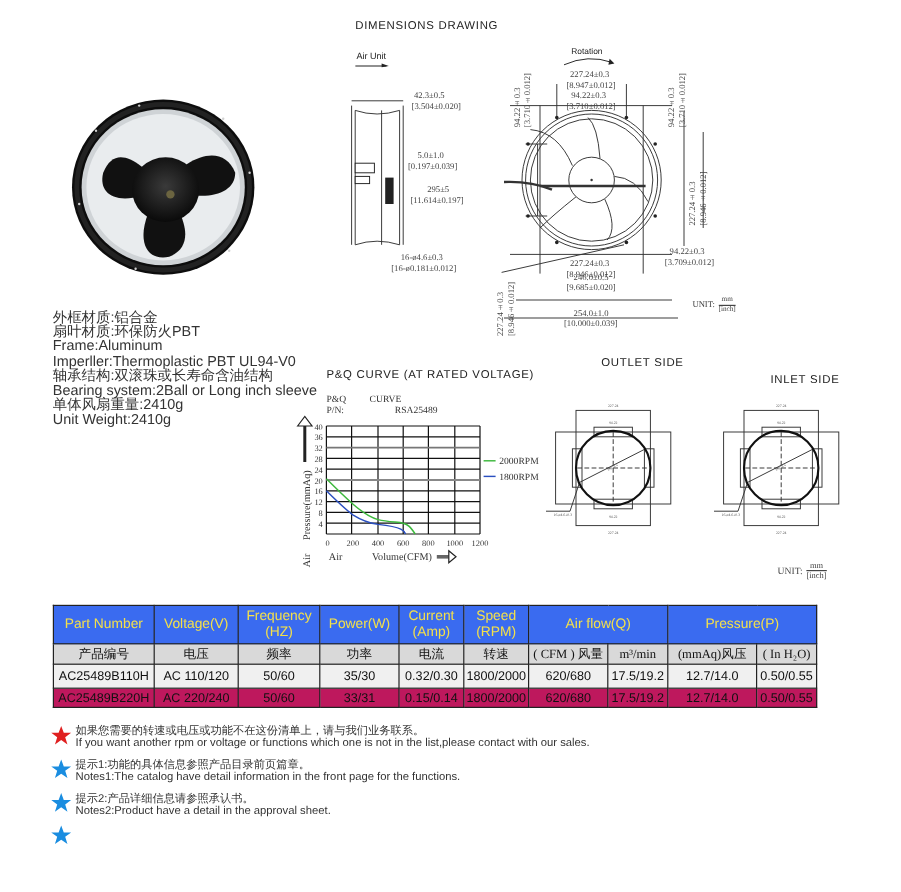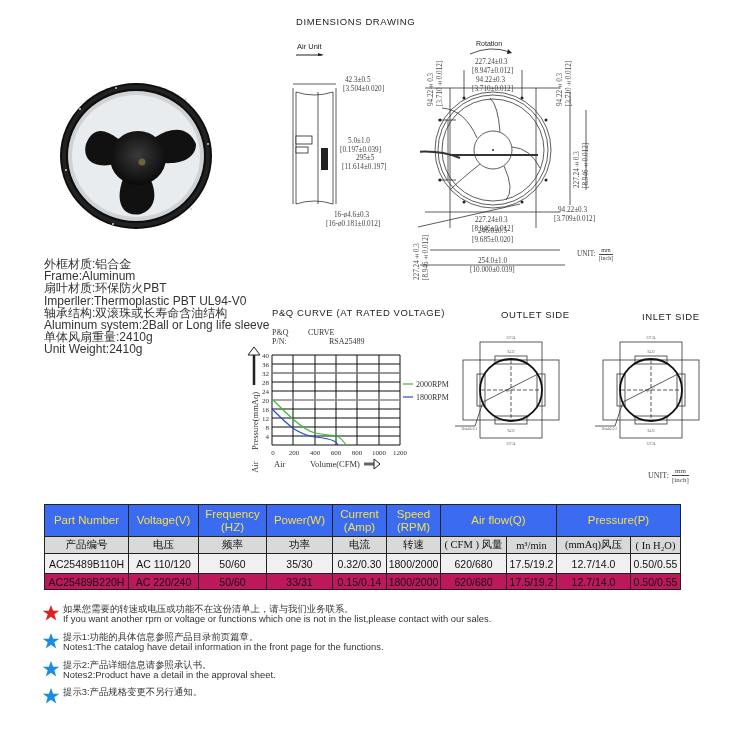--- a/index.html
+++ b/index.html
@@ -61,25 +61,25 @@
         <circle cx="135" cy="135" r="1"></circle>
       <circle cx="57" cy="150" r="1"></circle>
         <circle cx="10" cy="96" r="1"></circle>
         <circle cx="24" cy="35" r="1"></circle>
     </g>
   </svg>
 </div>
 
 <div class="abs spec">
   <div>外框材质:铝合金</div>
+  <div>扇叶材质:环保防火PBT</div>
   <div>Frame:Aluminum</div>
-  <div>扇叶材质:环保防火PBT</div>
   <div>Imperller:Thermoplastic PBT UL94-V0</div>
   <div>轴承结构:双滚珠或长寿命含油结构</div>
-  <div>Aluminum system:2Ball or Long life sleeve</div>
+  <div>Bearing system:2Ball or Long inch sleeve</div>
   <div>单体风扇重量:2410g</div>
   <div>Unit Weight:2410g</div>
 </div>
 
 <div class="abs sect-title" style="left:296px;top:16px;">DIMENSIONS DRAWING</div>
 
 <div class="abs" style="left:297px;top:42px;font-size:7.5px;">
   <span>Air Unit</span>
 </div>
 <svg class="abs" style="left:296px;top:52px;" width="30" height="6">
@@ -117,21 +117,21 @@
   <rect x="8" y="56" width="16" height="8" fill="#fff" stroke="#222" stroke-width="0.8"></rect>
   <rect x="8" y="67" width="12" height="6" fill="#fff" stroke="#222" stroke-width="0.8"></rect>
   <rect x="33" y="68" width="7" height="22" fill="#222"></rect>
 </svg>
 
 <div class="abs dim serif" style="left:343px;top:76px;">
   <div style="padding-left:2px;">42.3±0.5</div>
   <div>[3.504±0.020]</div>
 </div>
 <div class="abs dim serif" style="left:340px;top:126px;">
-  <div style="padding-left:8px;margin-top:11px;">5.0±1.0</div>
+  <div style="padding-left:8px;">5.0±1.0</div>
   <div>[0.197±0.039]</div>
 </div>
 <div class="abs dim serif" style="left:342px;top:154px;">
   <div style="padding-left:14px;">295±5</div>
   <div>[11.614±0.197]</div>
 </div>
 <div class="abs dim serif" style="left:326px;top:211px;">
   <div style="padding-left:8px;">16-ø4.6±0.3</div>
   <div>[16-ø0.181±0.012]</div>
 </div>
@@ -293,21 +293,21 @@
   <text x="34" y="122" font-size="8.5" font-family="Liberation Serif, serif" fill="#333">Air</text>
   <text x="70" y="122" font-size="8.5" font-family="Liberation Serif, serif" fill="#333">Volume(CFM)</text>
   <g>
     <line x1="124" y1="119" x2="134" y2="119" stroke="#666" stroke-width="3"></line>
     <polygon points="134,114 140,119 134,124" fill="#fff" stroke="#222" stroke-width="1"></polygon>
   </g>
 </svg>
 <div class="abs chart-text serif" style="left:416px;top:380px;">2000RPM</div>
 <div class="abs chart-text serif" style="left:416px;top:393px;">1800RPM</div>
 
-<div class="abs sect-title" style="left:501px;top:309px;">OUTLET SIDE</div>
+<div class="abs sect-title" style="left:501px;top:297px;">OUTLET SIDE</div>
 <div class="abs sect-title" style="left:642px;top:311px;">INLET SIDE</div>
 
 <svg class="abs" style="left:455px;top:330px;" width="120" height="120">
   <g fill="none" stroke="#333" stroke-width="0.8">
     <rect x="25" y="12" width="62" height="96"></rect>
     <rect x="8" y="30" width="96" height="60"></rect>
     <rect x="40" y="26" width="32" height="8"></rect>
     <rect x="40" y="86" width="32" height="8"></rect>
     <rect x="22" y="44" width="8" height="32"></rect>
     <rect x="82" y="44" width="8" height="32"></rect>
@@ -447,15 +447,14 @@
   <div class="txt">
     <div>提示2:产品详细信息请参照承认书。</div>
     <div>Notes2:Product have a detail in the approval sheet.</div>
   </div>
 </div>
 <div class="abs note" style="top:687px;">
   <svg class="star" viewBox="0 0 20 20">
       <polygon points="10,1 12.4,7.4 19.2,7.4 13.7,11.5 15.8,18.2 10,14.1 4.2,18.2 6.3,11.5 0.8,7.4 7.6,7.4" fill="#1a8de0"></polygon>
     </svg>
   <div class="txt">
-    <div>提示3:产品规格变更不另行通知。</div>
   </div>
 </div>
 
 </body></html>

